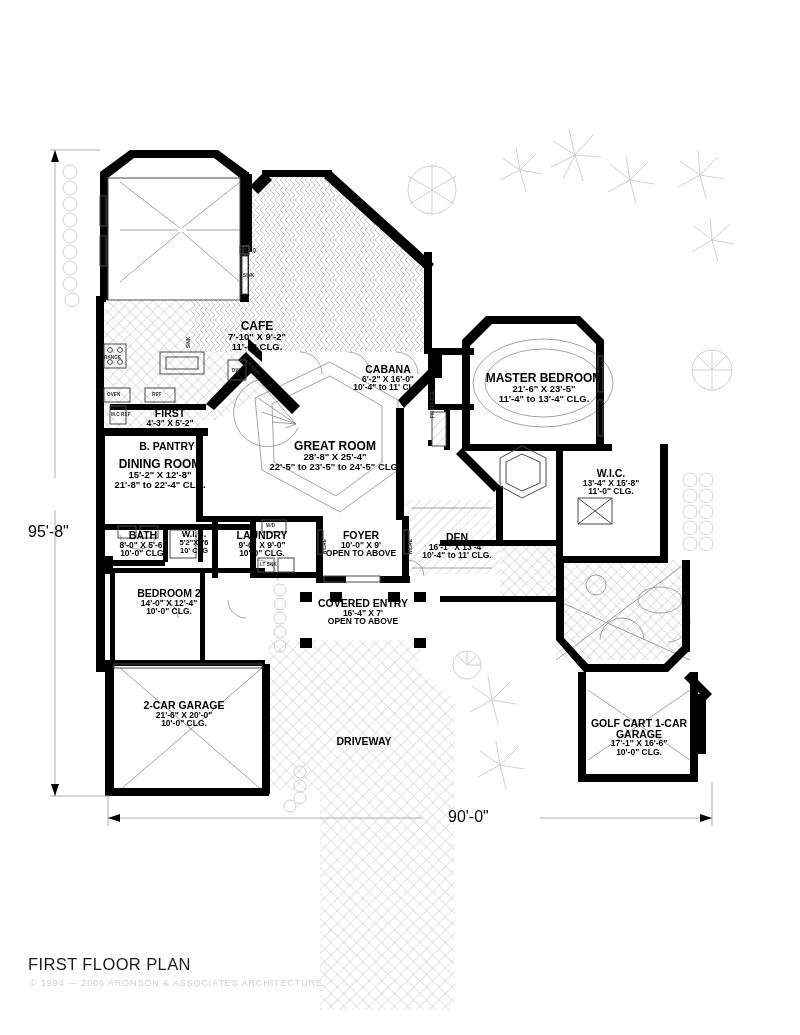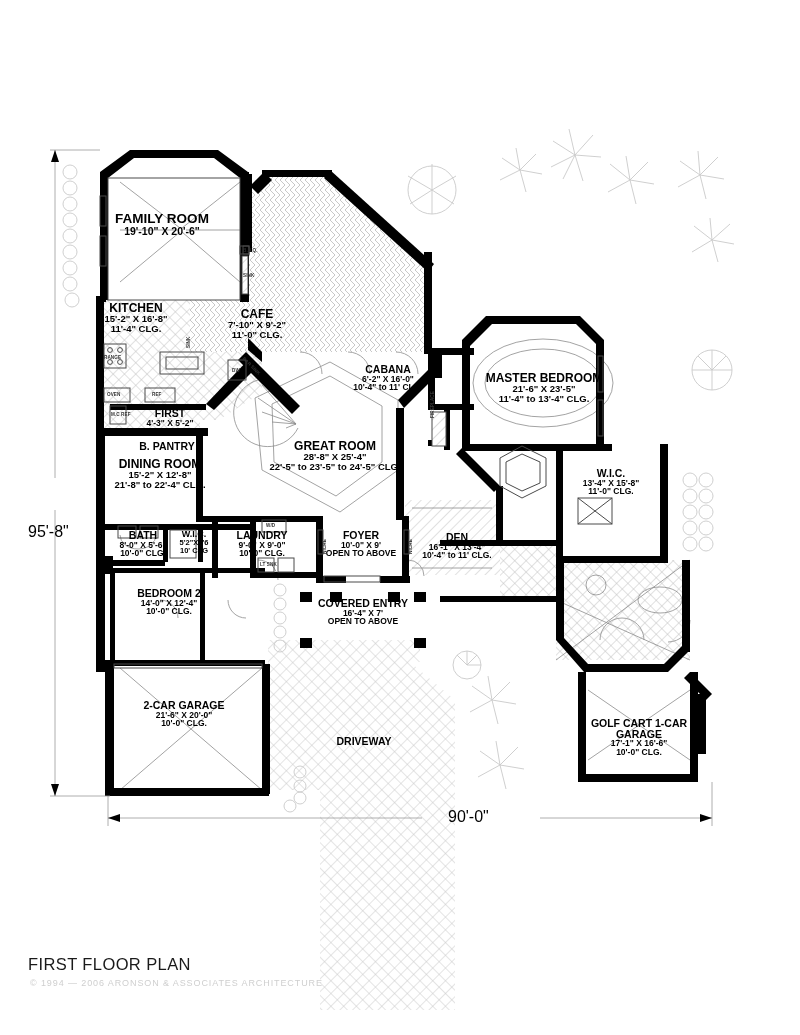--- a/index.html
+++ b/index.html
@@ -349,32 +349,23 @@
     <line x1="712" y1="782" x2="712" y2="826"></line>
   </g>
   <g fill="#000000">
     <polygon points="55,150 51,162 59,162"></polygon>
     <polygon points="55,796 51,784 59,784"></polygon>
     <polygon points="108,818 120,814 120,822"></polygon>
     <polygon points="712,818 700,814 700,822"></polygon>
   </g>
 </svg>
 
-<div class="lbl s15" style="left:72px;top:212px;width:180px;">
-  <span class="nm">FAMILY ROOM</span>
-  <span class="dm">19'-10" X 20'-6"</span>
-</div>
-
-<div class="lbl s13" style="left:66px;top:302px;width:140px;">
-  <span class="nm">KITCHEN</span>
-  <span class="dm">15'-2" X 16'-8"</span>
-  <span class="cg">11'-4" CLG.</span>
-</div>
-
-<div class="lbl s13" style="left:197px;top:308px;width:120px;">
+
+
+<div class="lbl s13" style="left:197px;top:320px;width:120px;">
   <span class="nm">CAFE</span>
   <span class="dm">7'-10" X 9'-2"</span>
   <span class="cg">11'-0" CLG.</span>
 </div>
 
 
 <div class="lbl s11" style="left:318px;top:364px;width:140px;">
   <span class="nm">CABANA</span>
   <span class="dm">6'-2" X 16'-0"</span>
   <span class="cg">10'-4" to 11' CLG.</span>

